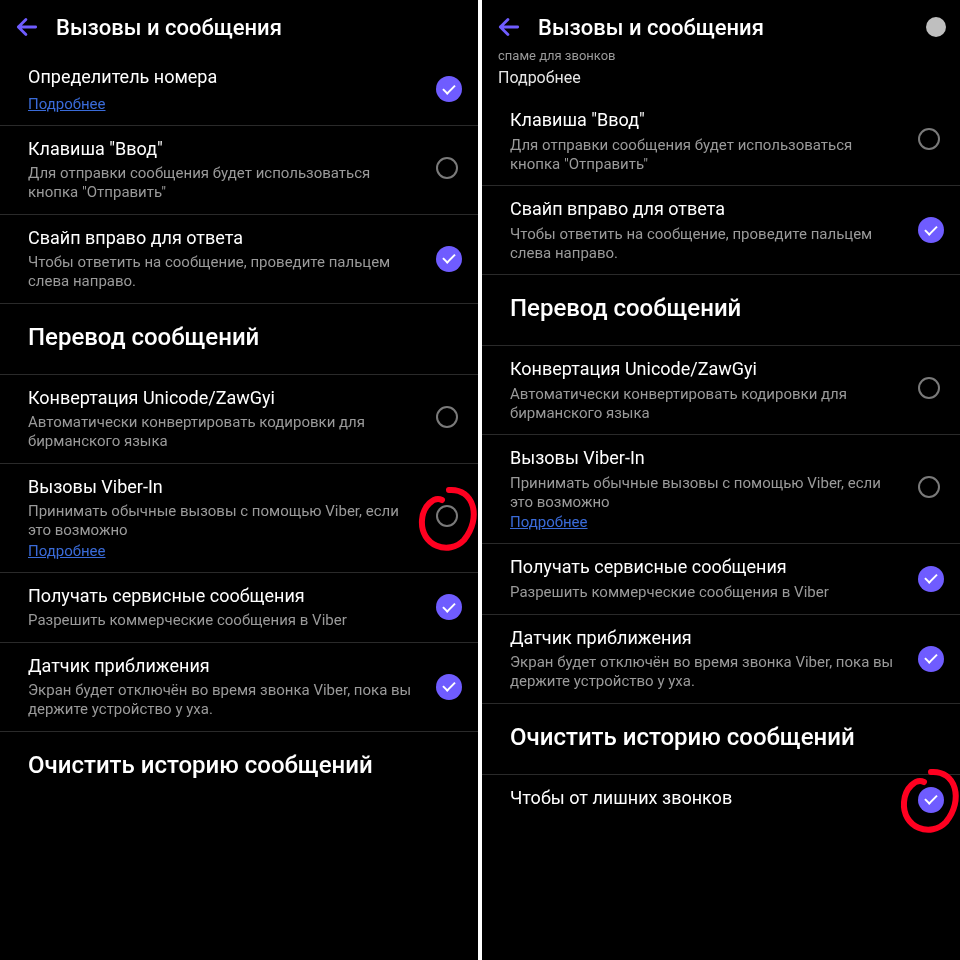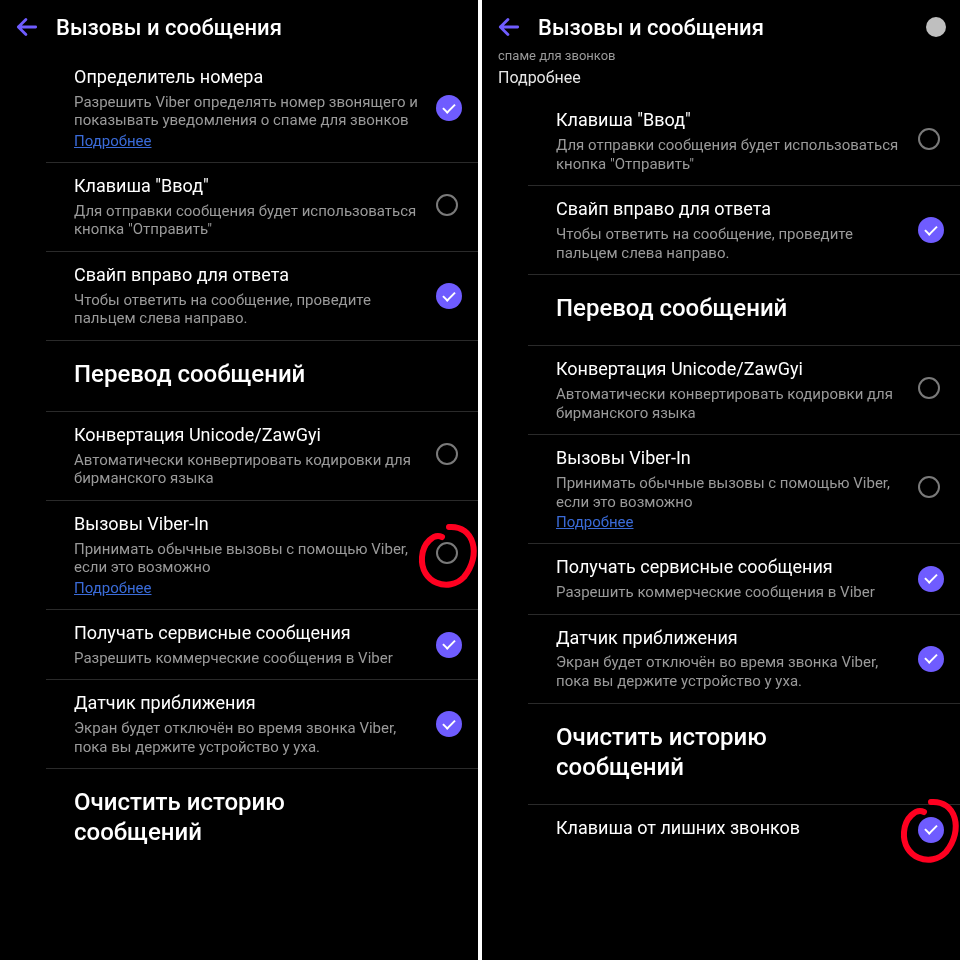--- a/index.html
+++ b/index.html
@@ -50,21 +50,20 @@
     background: #bfbfbf;
   }
   .list {
     flex: 1;
     overflow: hidden;
   }
   .row {
     position: relative;
     padding: 12px 60px 12px 28px;
     border-top: 1px solid #2a2a2a;
-    margin-left: 46px;
   }
   .row.first { border-top: none; }
   .row .rtitle {
     color: #fff;
     font-size: 18px;
     line-height: 1.25;
     margin-bottom: 4px;
   }
   .row .rdesc {
     color: #9a9a9a;
@@ -134,21 +133,21 @@
   <div class="phone">
     <div class="appbar">
       <span class="back">
         <svg width="26" height="26" viewBox="0 0 24 24">
             <path fill="none" stroke="#6f5cff" stroke-width="2.6" stroke-linecap="round" stroke-linejoin="round" d="M20 12H4M11 5l-7 7 7 7"></path>
           </svg>
       </span>
       <span class="title">Вызовы и сообщения</span>
     </div>
     <div class="list" id="list-left">
-        <div class="row first"><div class="rtitle">Определитель номера</div><div class="rdesc">Разрешить Viber определять номер звонящего и показывать уведомления о спаме для звонков</div><span class="link">Подробнее</span><div class="control">
+        <div class="row first"><div class="rtitle">Определитель номера</div><span class="link">Подробнее</span><div class="control">
             <div class="radio-on"></div>
           </div></div>
         <div class="row">
           <div class="rtitle">Клавиша "Ввод"</div>
           <div class="rdesc">Для отправки сообщения будет использоваться кнопка "Отправить"</div>
           <div class="control">
             <div class="radio-off"></div>
           </div>
         </div>
         <div class="row">
@@ -246,21 +245,21 @@
           <div class="rtitle">Датчик приближения</div>
           <div class="rdesc">Экран будет отключён во время звонка Viber, пока вы держите устройство у уха.</div>
           <div class="control">
             <div class="radio-on"></div>
           </div>
         </div>
         <div class="row header">
           <div class="rtitle">Очистить историю сообщений</div>
         </div>
         <div class="row">
-          <div class="rtitle">Клавиша от лишних звонков</div>
+          <div class="rtitle">Чтобы от лишних звонков</div>
           <div class="control">
             <div class="radio-on"></div>
           </div>
           <div class="annot" style="right: -6px; top: 50%; transform: translateY(-50%);">
             <svg width="80" height="80" viewBox="0 0 80 80">
               <path d="M45 12 C 70 10, 78 40, 60 62 C 45 78, 16 68, 18 42 C 19 28, 30 18, 38 22" fill="none" stroke="#ff0020" stroke-width="6" stroke-linecap="round"></path>
             </svg>
           </div>
         </div>
       </div>

